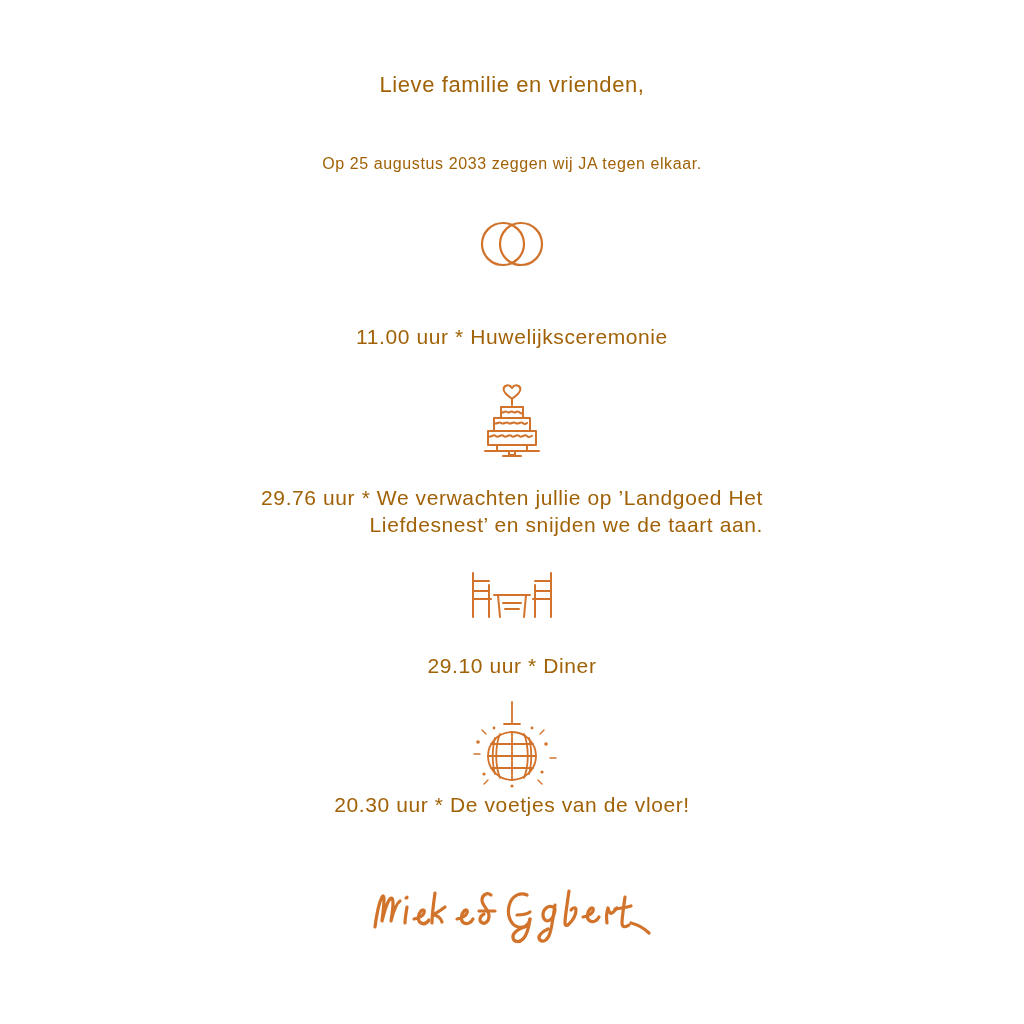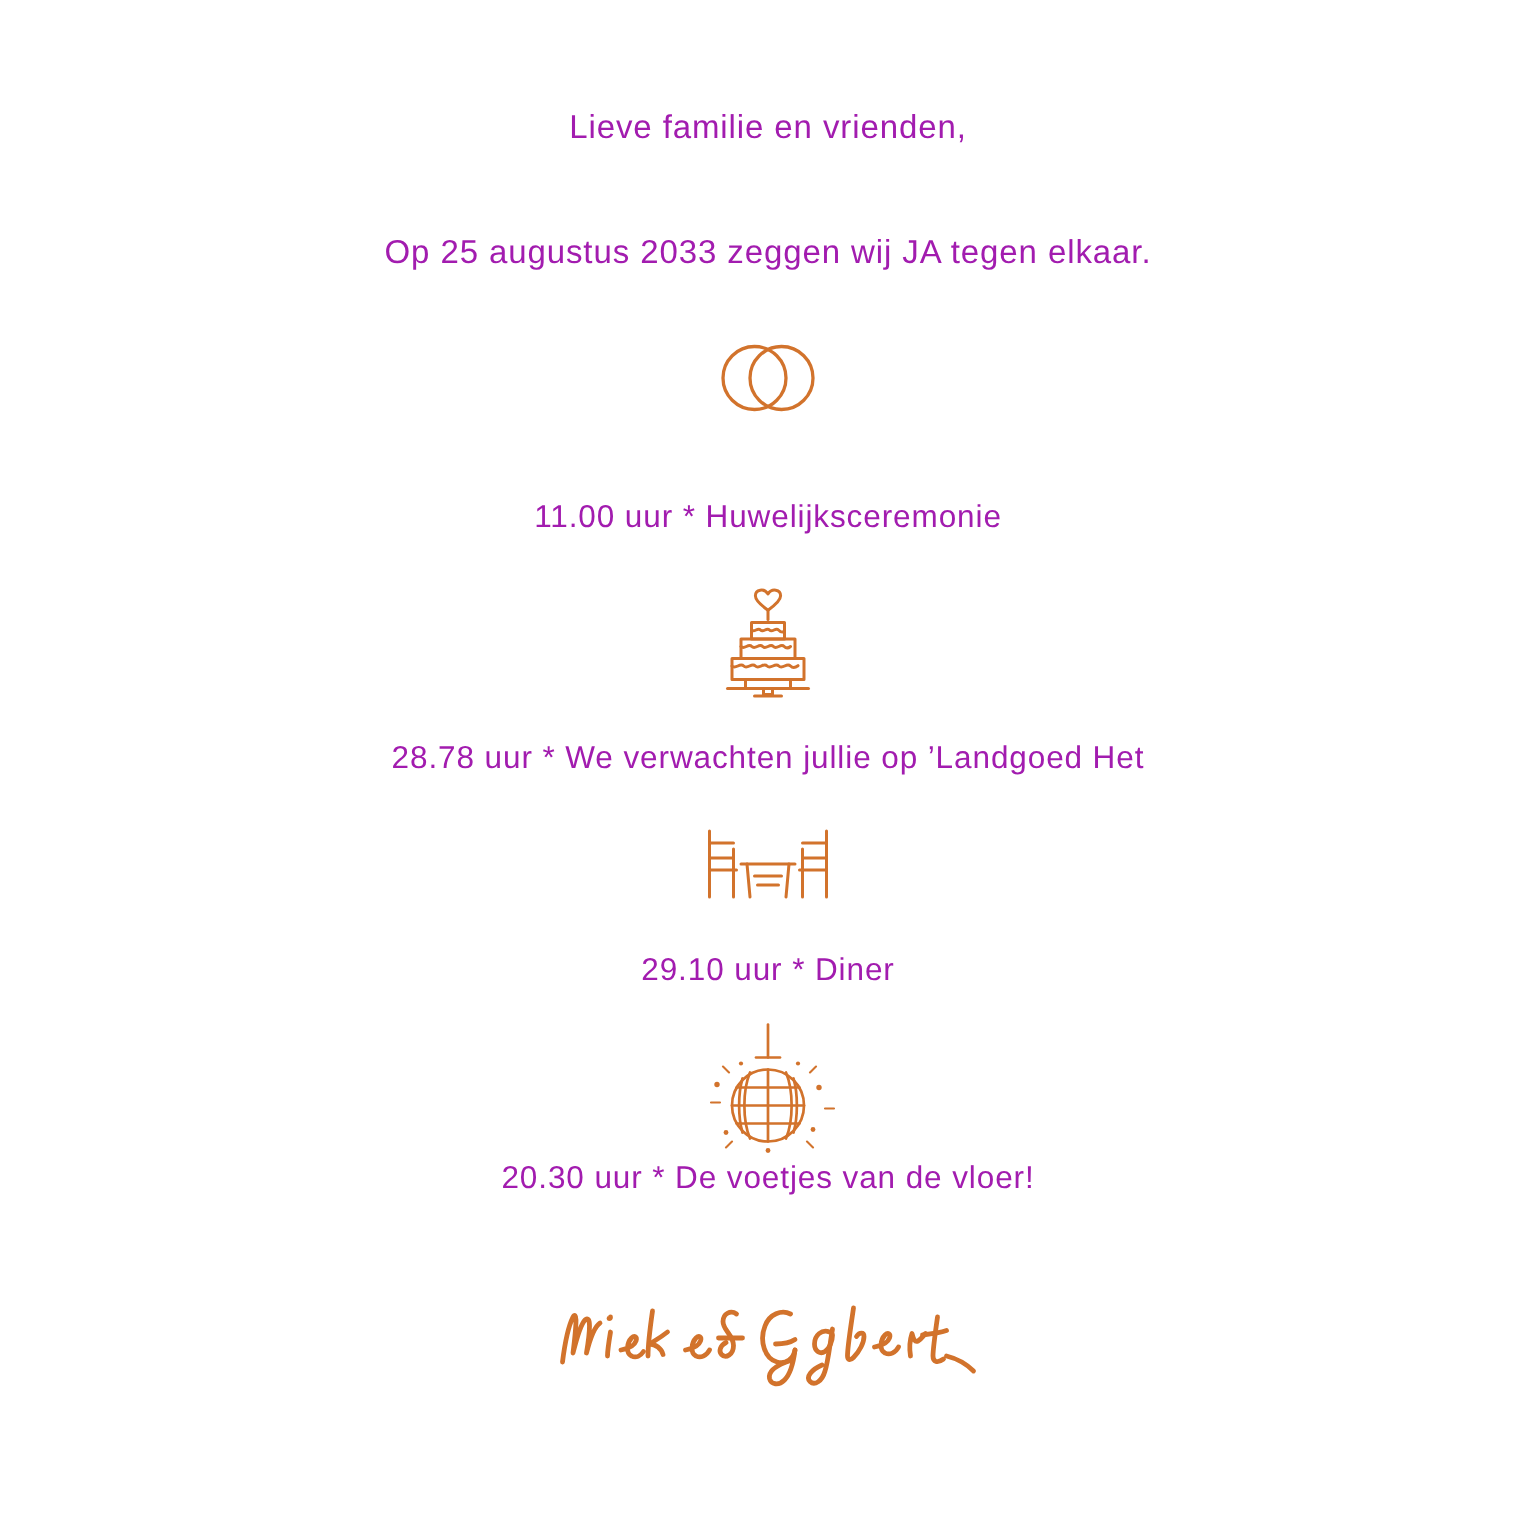--- a/index.html
+++ b/index.html
@@ -19,30 +19,30 @@
     height: 1024px;
     box-sizing: border-box;
     padding: 60px 110px 0 110px;
     display: flex;
     flex-direction: column;
     align-items: center;
   }
   .line {
     text-align: right;
     letter-spacing: 0.6px;
-    color: #a21caf;
+    color: #a16207;
     font-weight: 400;
   }
   .greeting {
     font-size: 22px;
     margin-top: 12px;
     margin-bottom: 0;
   }
   .intro {
-    font-size: 22px;
+    font-size: 16px;
     line-height: 1.28;
     margin-top: 56px;
     max-width: 640px;
   }
   .event-text {
     font-size: 21px;
     line-height: 1.28;
     max-width: 600px;
   }
   .event-text.wide {
@@ -99,21 +99,22 @@
         <path d="M15 63c2.6 2.6 5.2-2.6 7.8 0 2.6 2.6 5.2-2.6 7.8 0 2.6 2.6 5.2-2.6 7.8 0 2.6 2.6 5.2-2.6 7.8 0 2.6 2.6 5.2-2.6 7.8 0 1.8 1.8 3.4 1 5-0.2"></path>
         <path d="M24 72v5M54 72v5"></path>
         <path d="M12 78h54"></path>
         <path d="M36 78v4h6v-4"></path>
         <path d="M30 83h18"></path>
       </g>
     </svg>
   </div>
 
   <div class="line event-text wide gap-after-cake">
-    <div>28.78 uur * We verwachten jullie op ’Landgoed Het</div>
+    <div>29.76 uur * We verwachten jullie op ’Landgoed Het</div>
+    <div>Liefdesnest’ en snijden we de taart aan.</div>
   </div>
 
   <div class="icon-wrap gap-table">
     <svg width="94" height="58" viewBox="0 0 94 58" fill="none" xmlns="http://www.w3.org/2000/svg">
       <g stroke="#d2732c" stroke-width="2" stroke-linecap="round" stroke-linejoin="round" fill="none">
 
         <path d="M8 6v44"></path>
         <path d="M8 14h16"></path>
         <path d="M8 24h16"></path>
         <path d="M24 18v32"></path>

